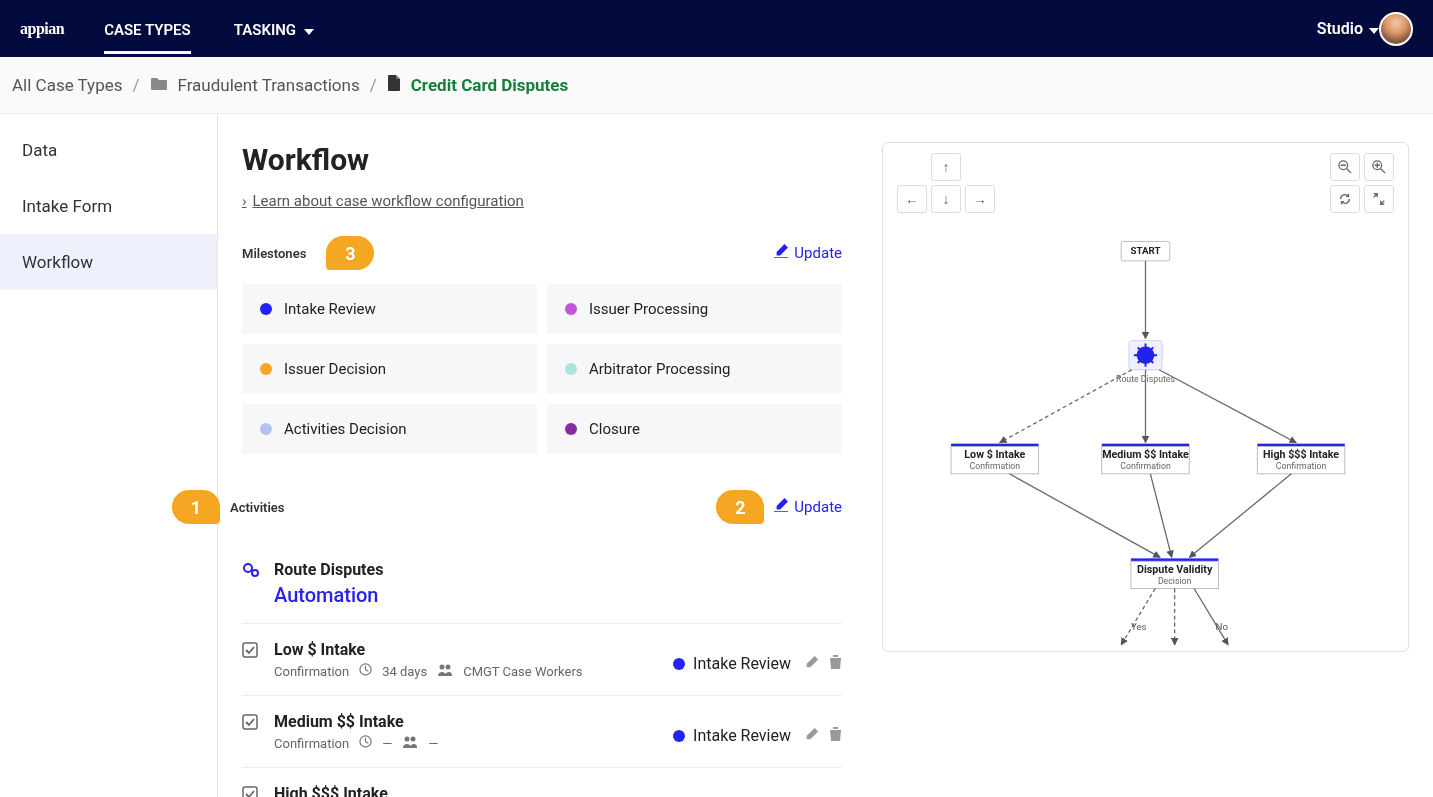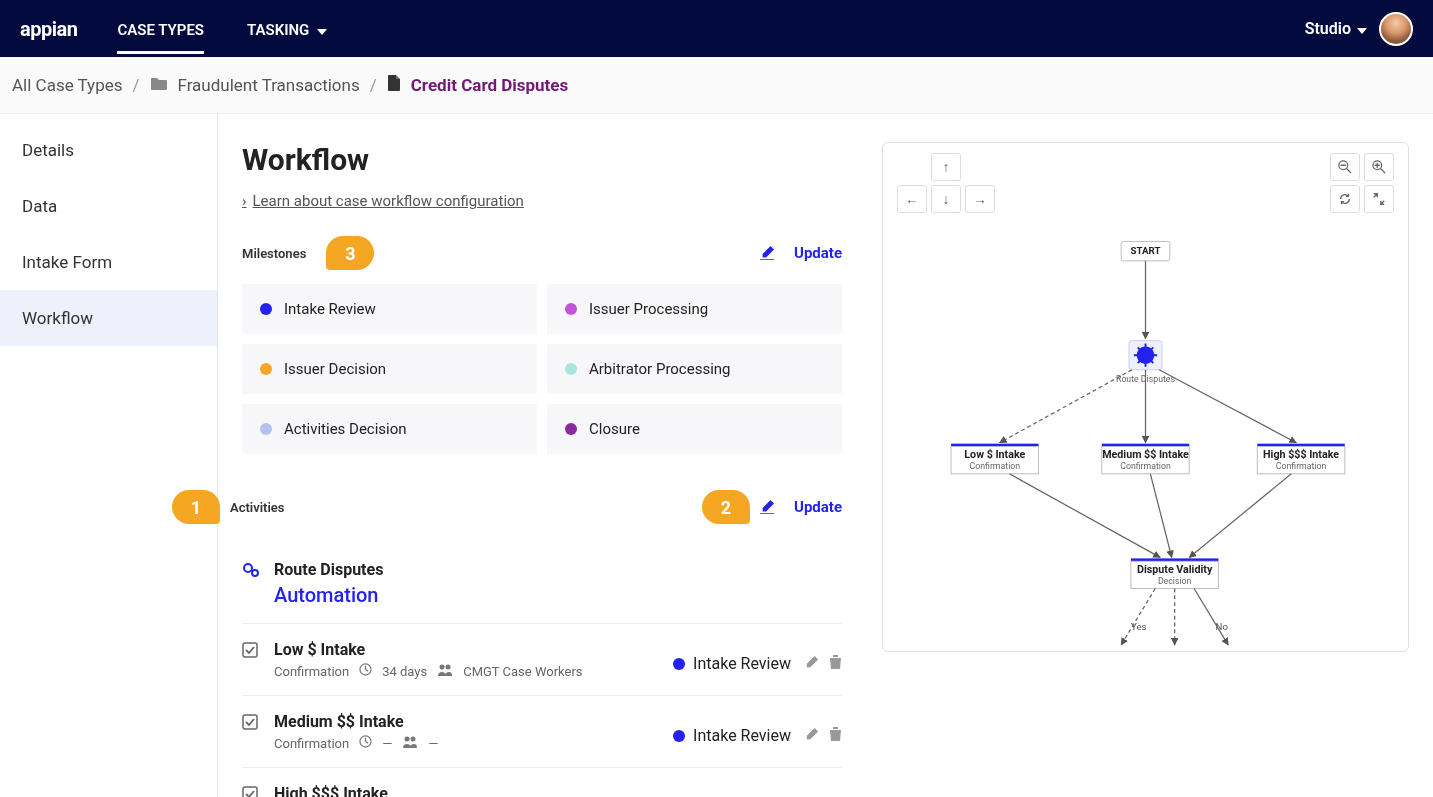--- a/index.html
+++ b/index.html
@@ -1,49 +1,49 @@
 <!DOCTYPE html>
 <html><head>
 <meta charset="utf-8">
 <style>
 * { box-sizing: border-box; margin: 0; padding: 0; }
 body { font-family: -apple-system, BlinkMacSystemFont, 'Segoe UI', Roboto, sans-serif; background: #fff; color: #222; }
 
 
 .header { background: #020a3e; color: #fff; display: flex; align-items: center; padding: 0 20px; height: 57px; }
-.logo { font-weight: 700; font-size: 20px; letter-spacing: -0.5px; margin-right: 40px; }
+.logo { font-weight: 700; font-size: 16px; letter-spacing: -0.5px; margin-right: 40px; font-family: Liberation Serif, serif; }
 .nav-tabs { display: flex; gap: 43px; flex: 1; }
 .nav-tab { font-size: 15px; font-weight: 600; color: #fff; padding: 18px 0 12px; border-bottom: 3px solid transparent; cursor: pointer; display: flex; align-items: center; gap: 6px; }
 .nav-tab.active { border-bottom-color: #fff; }
-.header-right { display: flex; align-items: center; gap: 12px; }
+.header-right { display: flex; align-items: center; gap: 0; }
 .studio-link { font-size: 16px; font-weight: 600; display: flex; align-items: center; gap: 4px; cursor: pointer; }
 .avatar { width: 34px; height: 34px; border-radius: 50%; background: radial-gradient(circle at 50% 30%, #f3c9a8 0%, #d99668 40%, #8b5a3e 70%); border: 2px solid #fff; }
 
 
 .breadcrumb-bar { background: #fafafa; padding: 18px 12px; border-bottom: 1px solid #eee; display: flex; align-items: center; gap: 10px; font-size: 17px; color: #555; }
 .breadcrumb-sep { color: #999; }
 .breadcrumb-link { color: #555; cursor: pointer; }
-.breadcrumb-current { font-weight: 700; color: #701a75; }
+.breadcrumb-current { font-weight: 700; color: #15803d; }
 
 
 .main-layout { display: flex; }
 .sidebar { width: 218px; border-right: 1px solid #e5e5e5; padding-top: 8px; background: #fff; }
 .sidebar-item { padding: 18px 22px; font-size: 17px; color: #333; cursor: pointer; }
 .sidebar-item.active { background: #eef0fb; }
 
 .content { flex: 1; padding: 28px 24px; display: flex; gap: 40px; }
 .left-col { width: 600px; }
 .right-col { flex: 1; }
 
 .page-title { font-size: 30px; font-weight: 700; margin-bottom: 14px; }
 .learn-link { color: #555; font-size: 15px; text-decoration: underline; display: inline-flex; align-items: center; gap: 6px; cursor: pointer; margin-bottom: 26px; }
 
 .section-header { display: flex; align-items: center; justify-content: space-between; margin-bottom: 14px; position: relative; }
 .section-title { font-size: 13px; font-weight: 600; color: #333; }
-.update-link { color: #2322f0; font-size: 15px; font-weight: 700; display: inline-flex; align-items: center; gap: 20px; cursor: pointer; }
+.update-link { color: #2322f0; font-size: 15px; font-weight: 400; display: inline-flex; gap: 6px; cursor: pointer; }
 
 .callout { width: 48px; height: 34px; background: #f5a623; border-radius: 17px 17px 17px 4px; display: inline-flex; align-items: center; justify-content: center; color: #fff; font-weight: 700; font-size: 18px; margin-left: 20px; }
 .callout-left { border-radius: 17px 17px 4px 17px; margin-left: 0; margin-right: 10px; }
 
 .milestones-grid { display: grid; grid-template-columns: 1fr 1fr; gap: 10px; margin-bottom: 36px; }
 .milestone-card { background: #f7f7f9; padding: 16px 18px; display: flex; align-items: center; gap: 12px; font-size: 15px; }
 .dot { width: 12px; height: 12px; border-radius: 50%; flex-shrink: 0; }
 
 .activities-header-row { display: flex; align-items: center; justify-content: space-between; margin-bottom: 20px; }
 .activities-title-wrap { display: flex; align-items: center; }
@@ -115,21 +115,20 @@
     <svg width="14" height="16" viewBox="0 0 14 16">
         <path fill="#333" d="M2 0h7l4 4v11a1 1 0 01-1 1H2a1 1 0 01-1-1V1a1 1 0 011-1z"></path>
         <path fill="#fff" d="M9 0v4h4z" opacity="0.3"></path>
       </svg>
   </span>
   <span class="breadcrumb-current">Credit Card Disputes</span>
 </div>
 
 <div class="main-layout">
   <div class="sidebar">
-    <div class="sidebar-item">Details</div>
     <div class="sidebar-item">Data</div>
     <div class="sidebar-item">Intake Form</div>
     <div class="sidebar-item active">Workflow</div>
   </div>
 
   <div class="content">
     <div class="left-col">
       <h1 class="page-title">Workflow</h1>
       <a class="learn-link">
         <span>›</span>

